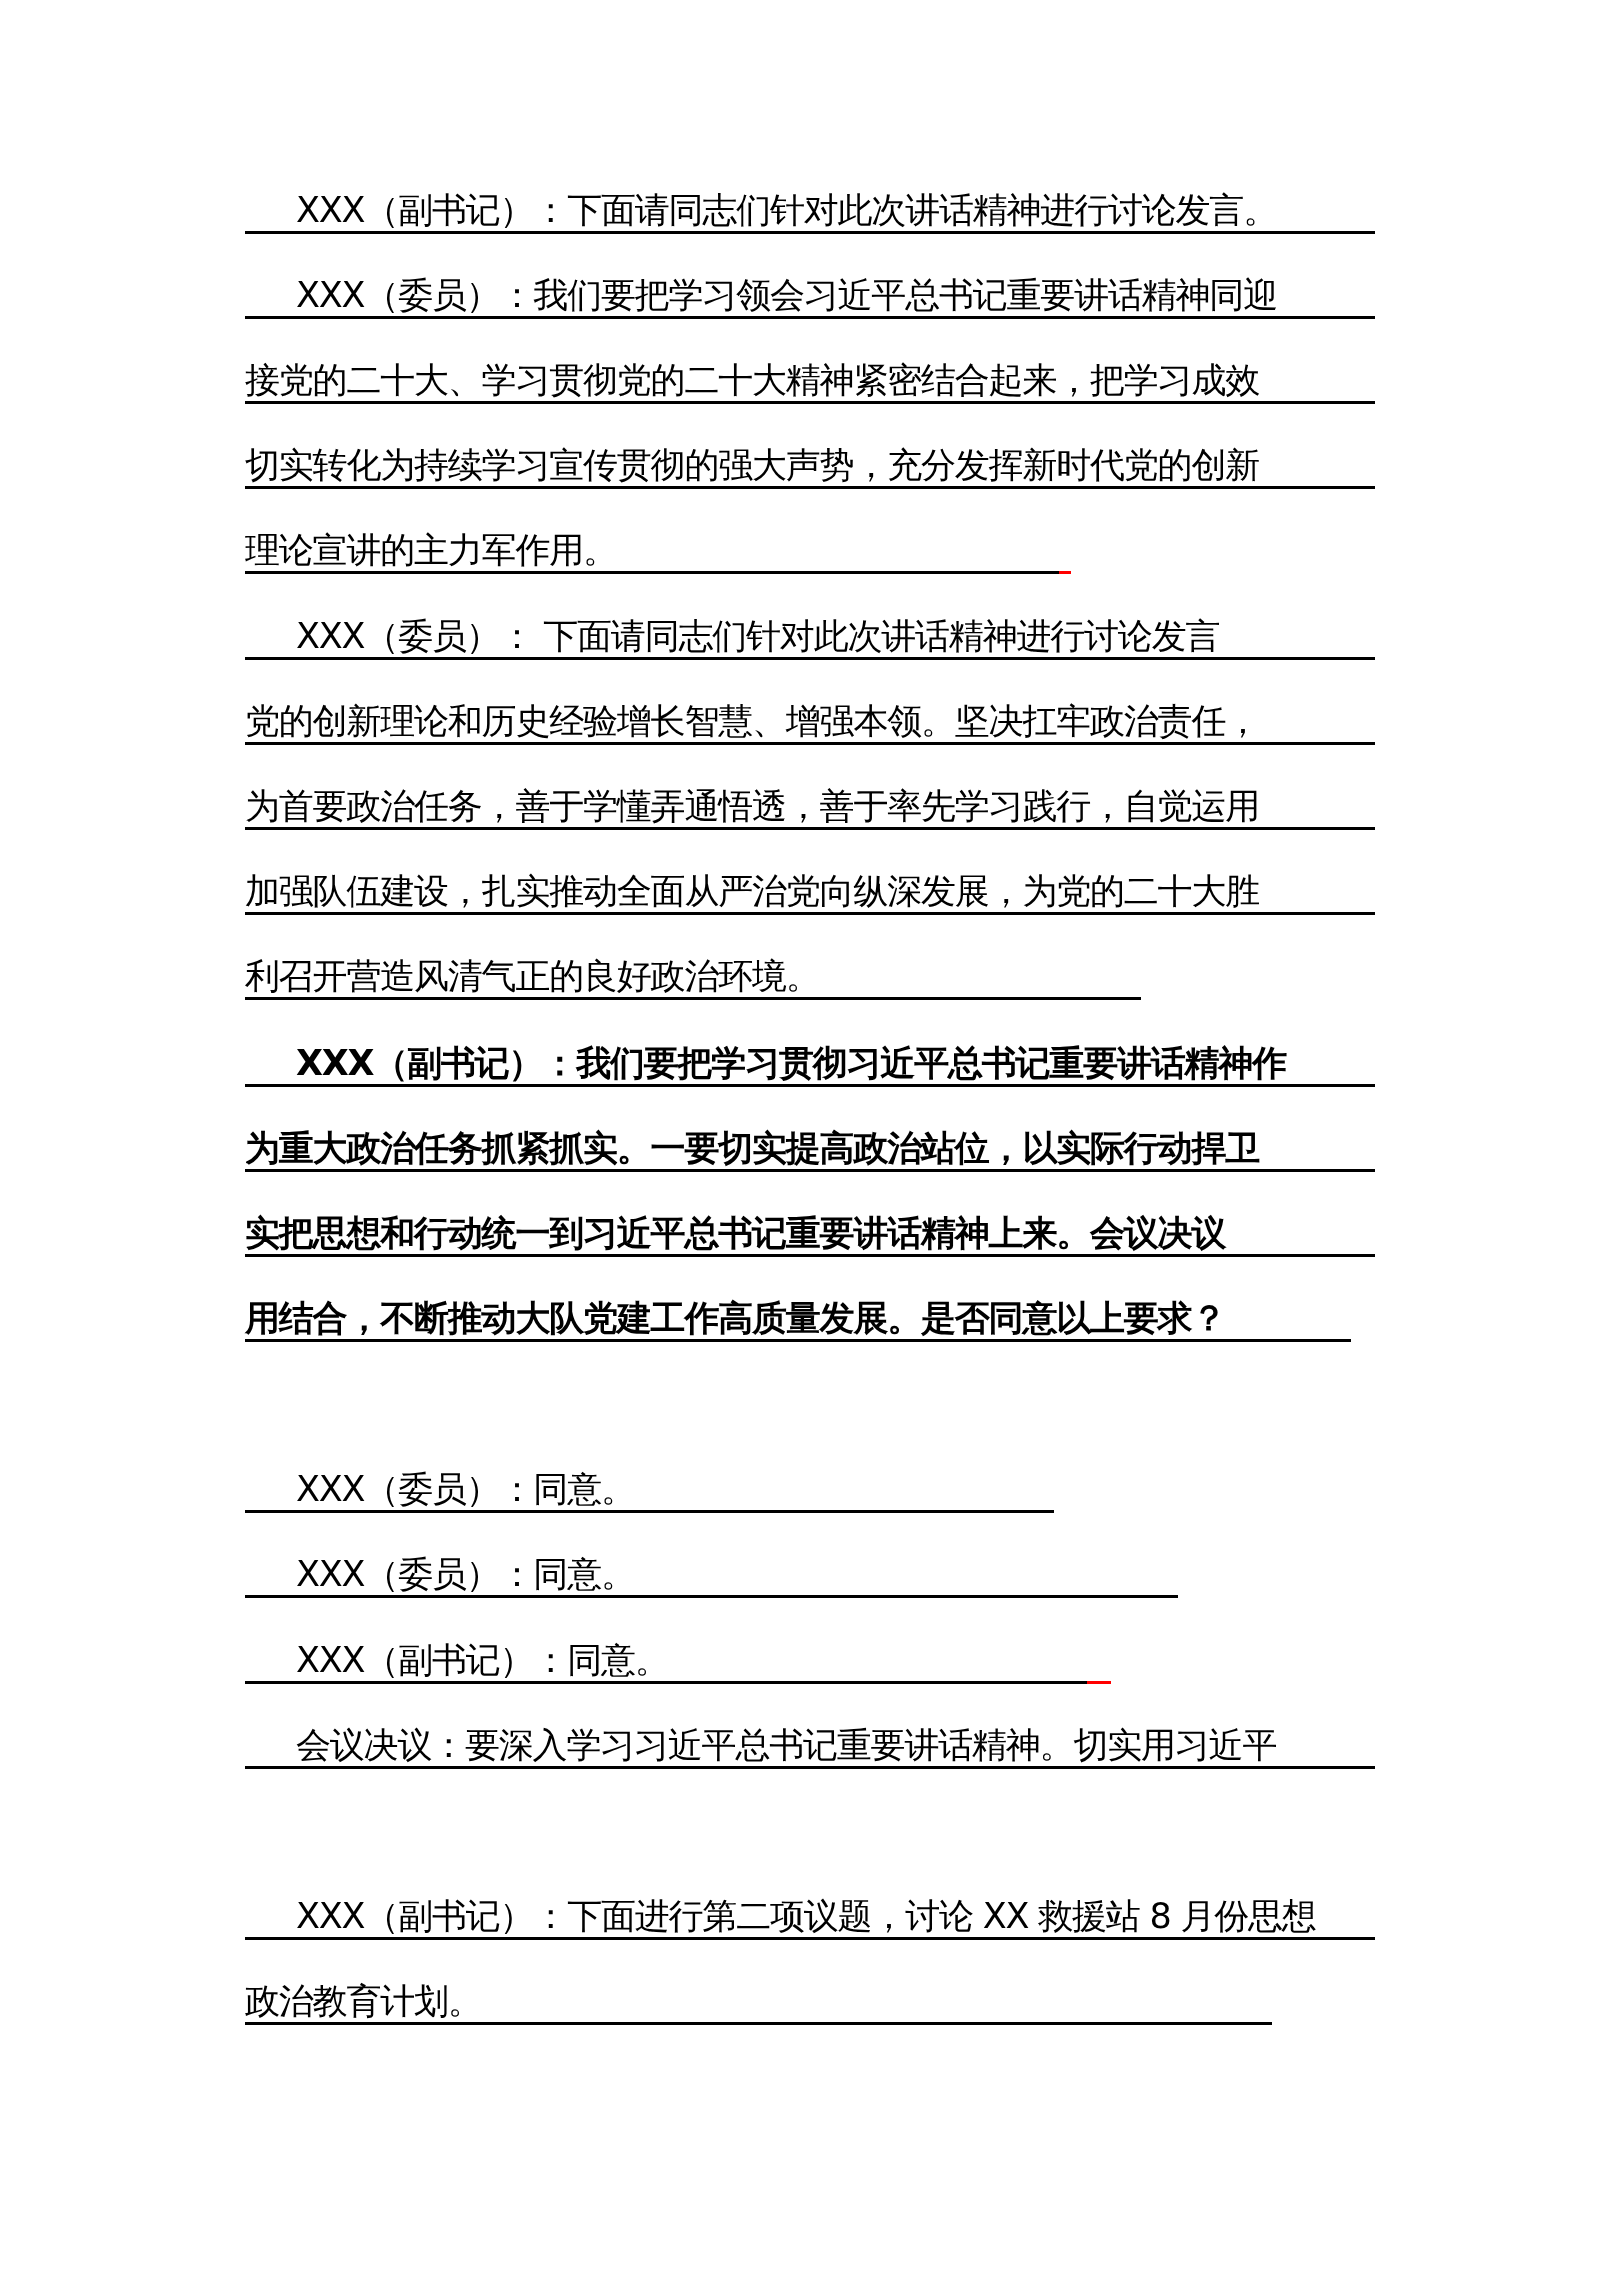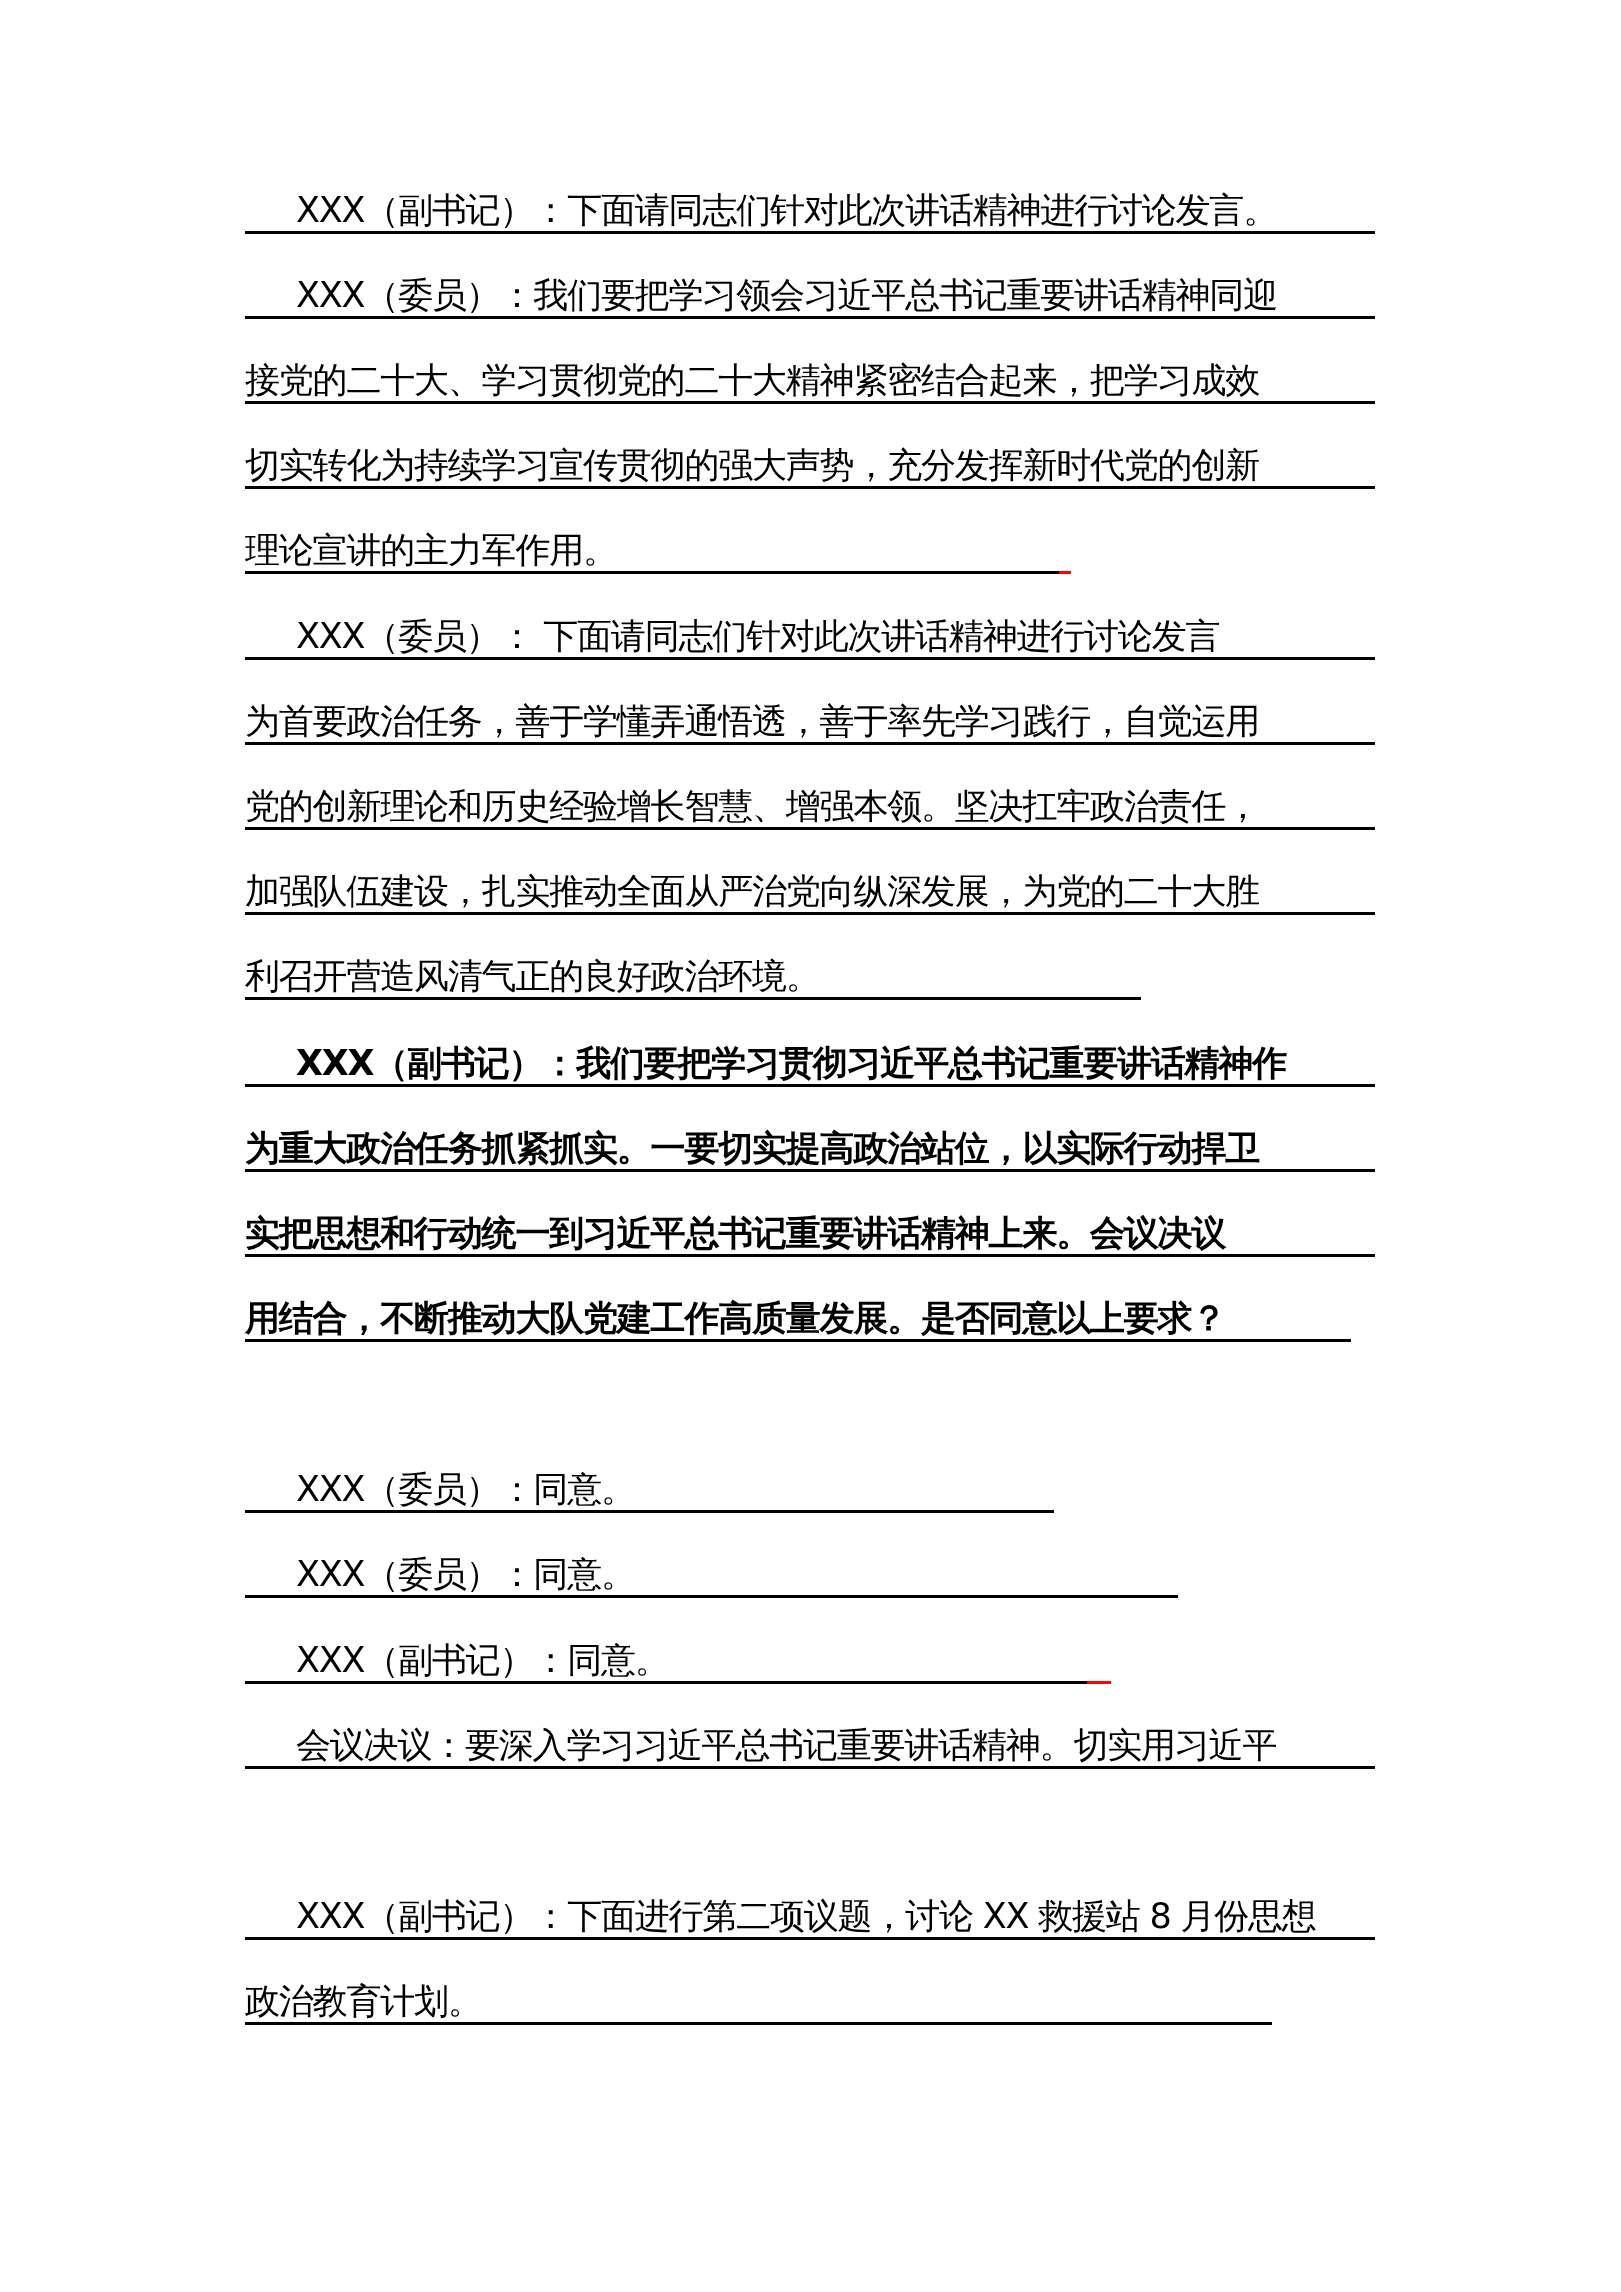--- a/index.html
+++ b/index.html
@@ -75,25 +75,25 @@
           <span class="txt">理论宣讲的主力军作用。</span>
         </div>
       </div>
       <div class="para" style="top: 571px;">
         <div class="line">
           <div class="rule" style="width: 1130px;"></div>
           <span class="txt indent"> XXX（委员）： 下面请同志们针对此次讲话精神进行讨论发言</span>
         </div>
         <div class="line">
           <div class="rule" style="width: 1130px;"></div>
-          <span class="txt">为首要政治任务，善于学懂弄通悟透，善于率先学习践行，自觉运用</span>
+          <span class="txt">党的创新理论和历史经验增长智慧、增强本领。坚决扛牢政治责任，</span>
         </div>
         <div class="line">
           <div class="rule" style="width: 1130px;"></div>
-          <span class="txt">党的创新理论和历史经验增长智慧、增强本领。坚决扛牢政治责任，</span>
+          <span class="txt">为首要政治任务，善于学懂弄通悟透，善于率先学习践行，自觉运用</span>
         </div>
         <div class="line">
           <div class="rule" style="width: 1130px;"></div>
           <span class="txt">加强队伍建设，扎实推动全面从严治党向纵深发展，为党的二十大胜</span>
         </div>
         <div class="line">
           <div class="rule" style="width: 896px;"></div>
           <span class="txt">利召开营造风清气正的良好政治环境。</span>
         </div>
       </div>

